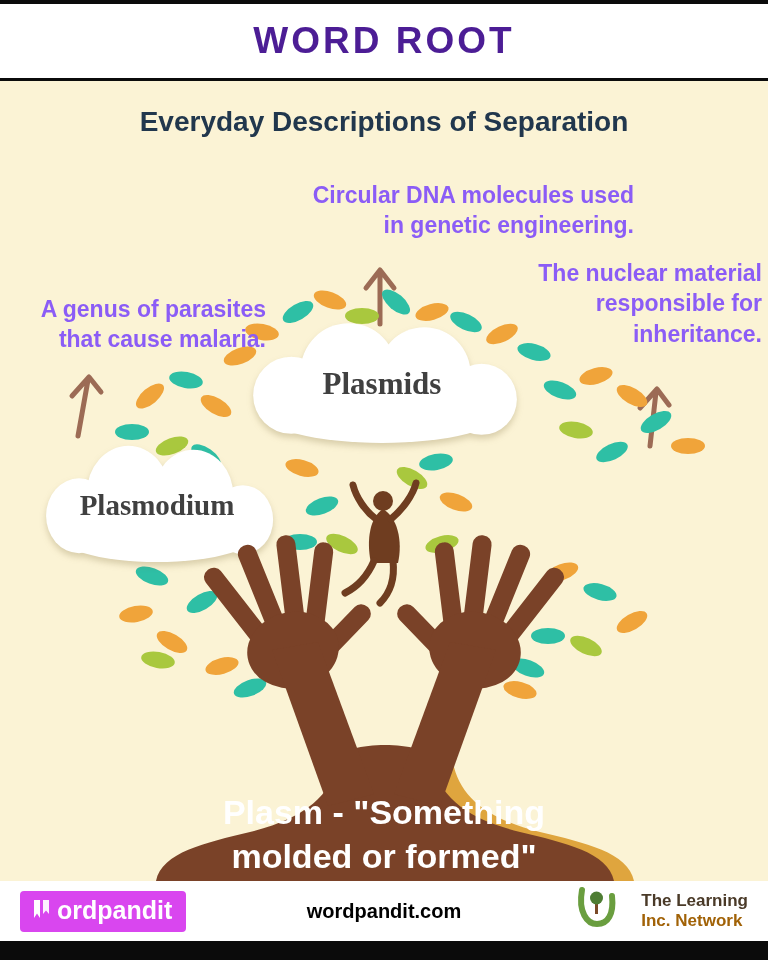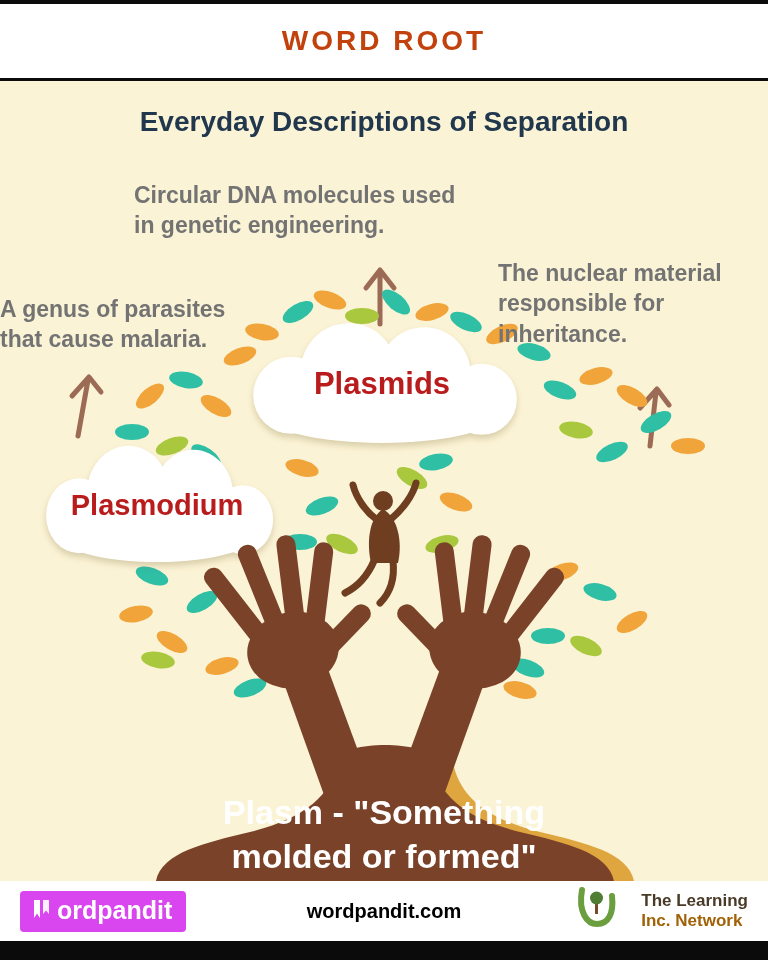--- a/index.html
+++ b/index.html
@@ -7,27 +7,27 @@
   .page {
     position:relative; width:768px; height:960px; margin:0 auto;
     background:#FBF3D5; overflow:hidden;
     font-family:"Liberation Sans", sans-serif;
   }
   .header {
     position:absolute; top:0; left:0; width:100%; height:81px;
     background:#ffffff; border-top:4px solid #0b0b0b; border-bottom:3px solid #0b0b0b;
     display:flex; align-items:center; justify-content:center;
   }
-  .title { color:#c2410c; font-size:28px; font-weight:bold; letter-spacing:3px; }
+  .title { color:#4c1d95; font-size:37px; font-weight:bold; letter-spacing:3px; }
   .subtitle {
     position:absolute; top:106px; left:0; width:100%; text-align:center;
     color:#21374D; font-size:28px; font-weight:bold;
   }
   .desc {
-    position:absolute; color:#737373; font-weight:bold; text-align:left;
+    position:absolute; color:#8b5cf6; font-weight:bold; text-align:right;
     white-space:pre-line; line-height:1.32; z-index:2;
   }
   .desc-top   { top:180px; left:134px; width:500px; font-size:23px; }
   .desc-left  { top:294px; left:0;     width:266px; font-size:23px; }
   .desc-right { top:258px; left:498px; width:264px; font-size:23px; }
 
   .foliage, .tree {
     position:absolute; top:0; left:0; width:768px; height:960px; pointer-events:none;
   }
   .foliage { z-index:1; }
@@ -35,21 +35,21 @@
   .lo { fill:#F0A43A; } .lt { fill:#2EBFA5; } .lg { fill:#A9C83E; }
   .arrow { stroke:#9C6B55; stroke-width:5; fill:none; stroke-linecap:round; stroke-linejoin:round; }
 
   .cloud { position:absolute; z-index:2; }
   .cloud svg {
     position:absolute; inset:0; width:100%; height:100%;
     filter:drop-shadow(0 4px 3px rgba(130,110,60,.28));
   }
   .cloud .label {
     position:absolute; inset:0; display:flex; align-items:center; justify-content:center;
-    color:#b91c1c; font-weight:bold; padding-top:8px;
+    color:#404040; font-weight:bold; padding-top:8px;font-family:Liberation Serif, serif;
   }
   .cloud-plasmids   { left:231px; top:314px; width:302px; height:132px; }
   .cloud-plasmids .label   { font-size:31px; }
   .cloud-plasmodium { left:27px;  top:437px; width:260px; height:128px; }
   .cloud-plasmodium .label { font-size:29px; }
   .cloud-genoplasm  { left:453px; top:443px; width:260px; height:128px; }
   .cloud-genoplasm .label  { font-size:29px; }
 
   .root-text {
     position:absolute; top:790px; left:154px; width:460px; z-index:4;

